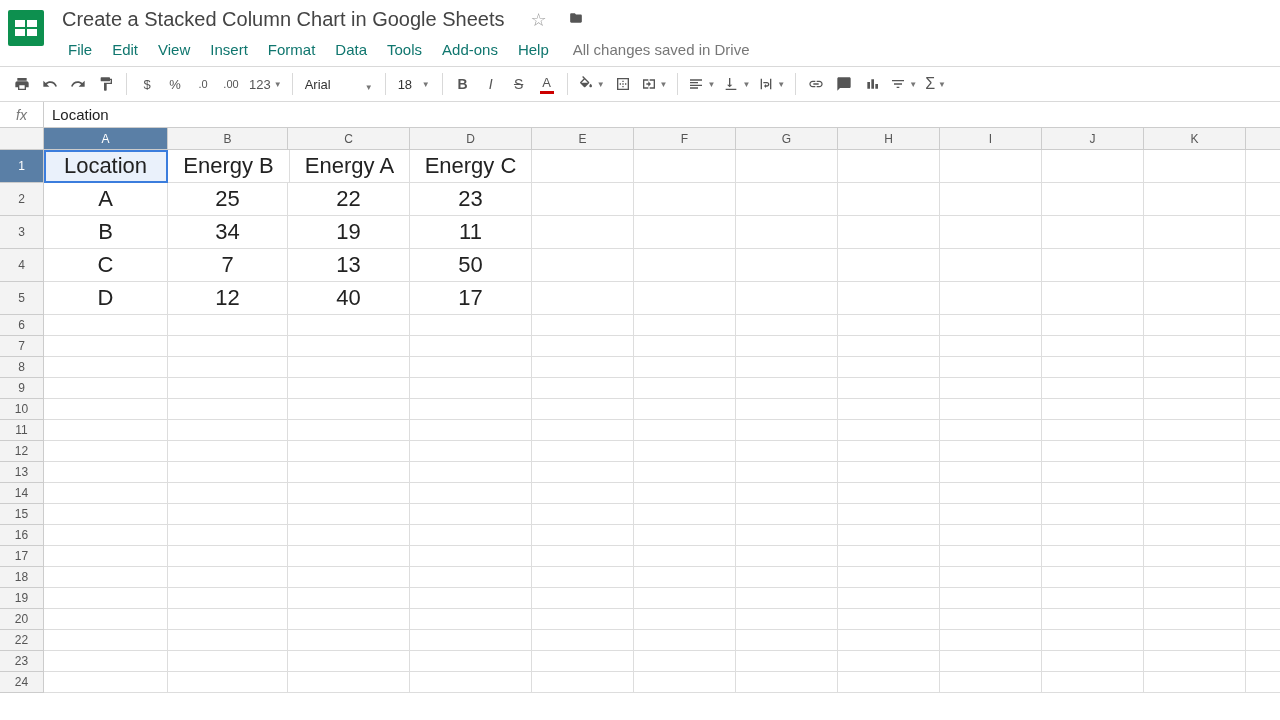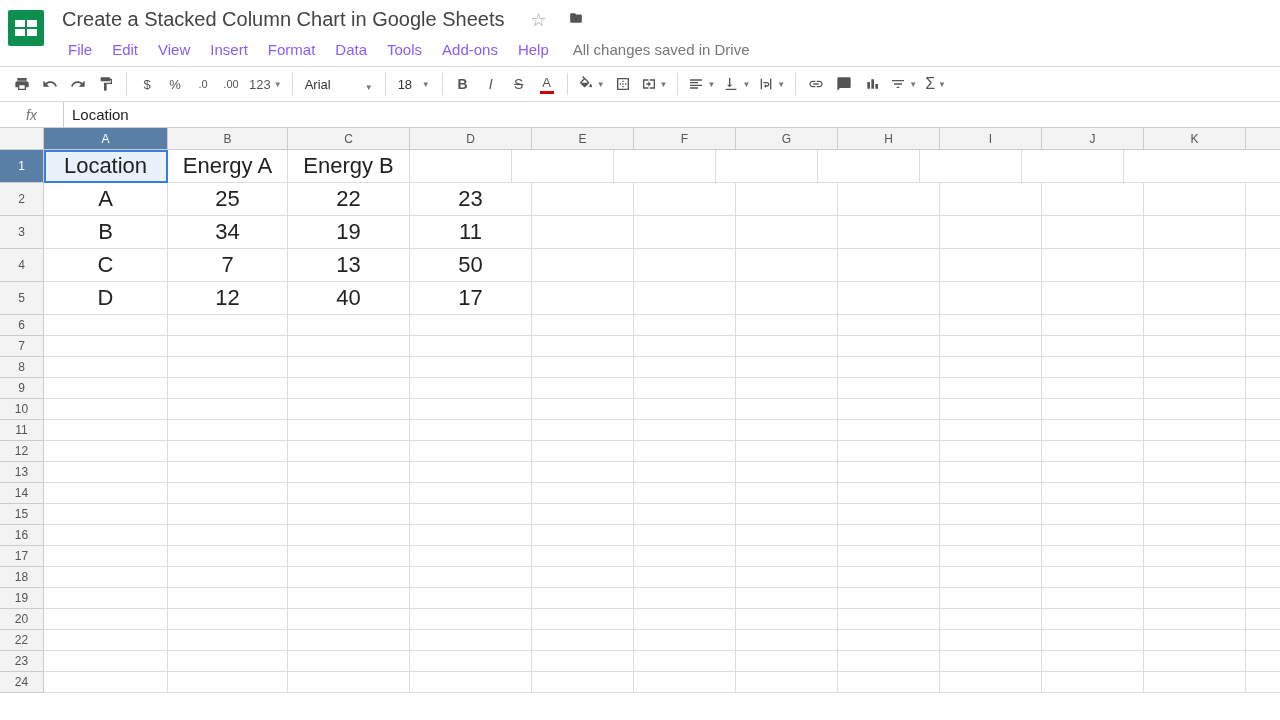--- a/index.html
+++ b/index.html
@@ -55,21 +55,21 @@
   .star-icon { color: #999; font-size: 18px; cursor: pointer; }
   .folder-icon { color: #999; font-size: 16px; cursor: pointer; }
   .menubar {
     display: flex;
     align-items: center;
     gap: 0;
     margin-top: 4px;
   }
   .menubar-item {
     padding: 4px 10px;
-    color: #8b5cf6;
+    color: #0f766e;
     font-size: 15px;
     cursor: pointer;
   }
   .save-status {
     padding: 4px 14px;
     color: #777;
     font-size: 15px;
   }
   
   .toolbar {
@@ -126,21 +126,21 @@
   .text-color-btn { flex-direction: column; gap:1px; }
   .color-underline { width: 14px; height: 3px; background: #c00; }
   
   .formula-bar {
     display: flex;
     align-items: center;
     border-bottom: 1px solid #ccc;
     height: 26px;
   }
   .fx-label {
-    width: 64px;
+    width: 44px;
     text-align: center;
     font-style: italic;
     color: #777;
     border-right: 1px solid #ccc;
     height: 100%;
     display: flex;
     align-items: center;
     justify-content: center;
     font-size: 14px;
   }
@@ -408,22 +408,23 @@
     <div class="col-header w-rest">H</div>
     <div class="col-header w-rest">I</div>
     <div class="col-header w-rest">J</div>
     <div class="col-header w-rest">K</div>
     <div class="col-header" style="flex:1;border-right:none;"></div>
   </div>
   <div class="rows" id="rows">
       <div class="row data-row">
         <div class="row-header selected">1</div>
         <div class="cell w-a active">Location</div>
+        <div class="cell w-c">Energy B</div>
         <div class="cell w-b">Energy A</div>
-        <div class="cell w-c">Energy B</div>
+        <div class="cell w-d">Energy C</div>
         <div class="cell w-rest"></div>
         <div class="cell w-rest"></div>
         <div class="cell w-rest"></div>
         <div class="cell w-rest"></div>
         <div class="cell w-rest"></div>
         <div class="cell w-rest"></div>
         <div class="cell w-rest"></div>
         <div class="cell" style="flex: 1 1 0%; border-right: none;"></div>
       </div>
       <div class="row data-row">

